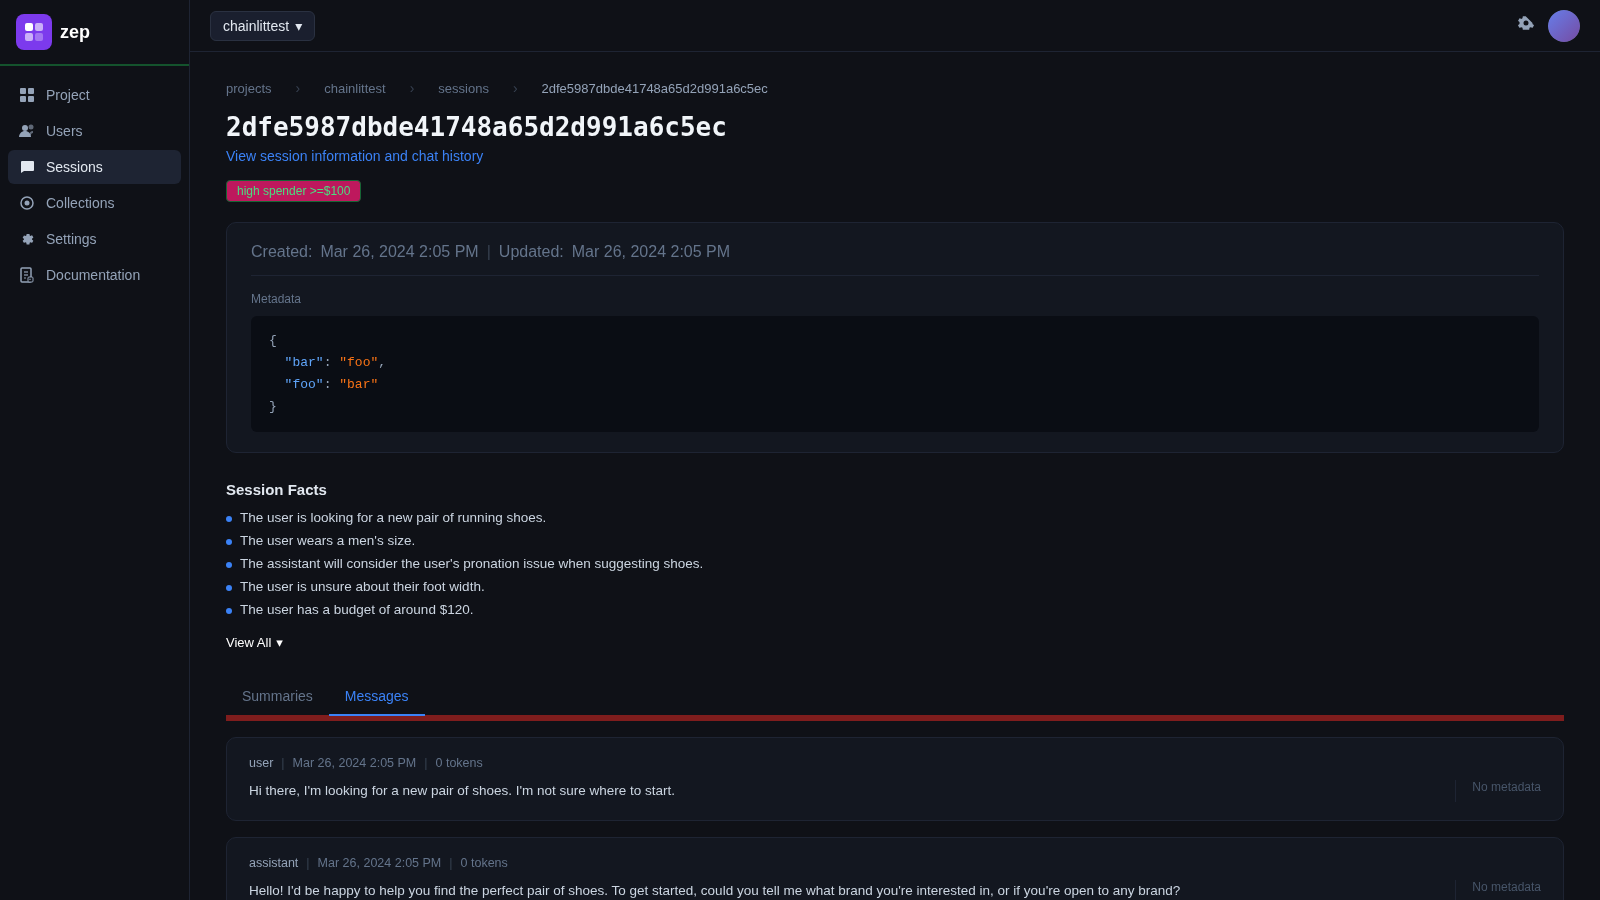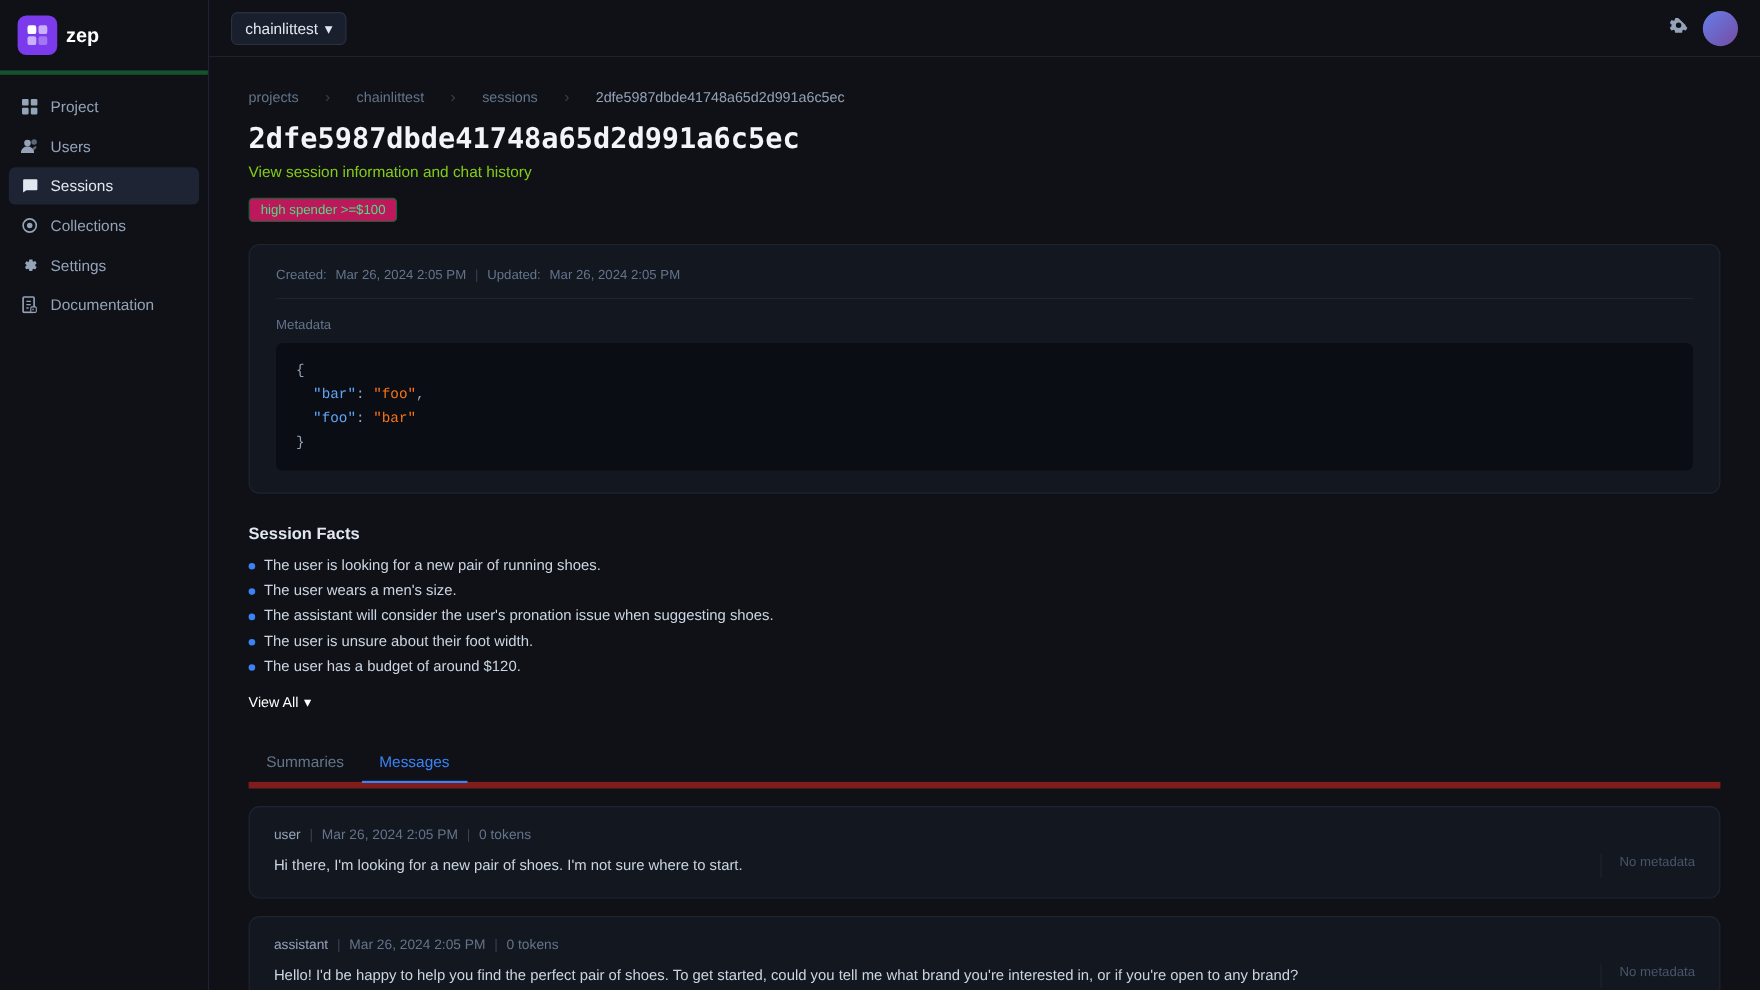--- a/index.html
+++ b/index.html
@@ -20,21 +20,21 @@
       border-right: 1px solid #1e2433;
       display: flex;
       flex-direction: column;
       padding: 0;
     }
     .sidebar-logo {
       display: flex;
       align-items: center;
       padding: 14px 16px;
       gap: 8px;
-      border-bottom: 4px solid #14532d;
+      border-bottom: 2px solid #14532d;
     }
     .logo-box {
       width: 36px; height: 36px;
       background: #7c3aed;
       border-radius: 8px;
       display: flex; align-items: center; justify-content: center;
       font-weight: bold; font-size: 13px; color: white;
     }
     .logo-text {
       font-size: 18px; font-weight: 700; color: white;
@@ -137,21 +137,21 @@
 
     .page-title {
       font-size: 26px;
       font-weight: 700;
       color: #f1f5f9;
       margin-bottom: 6px;
       font-family: monospace;
     }
     .page-subtitle {
       font-size: 14px;
-      color: #84cc16;
+      color: #3b82f6;
       margin-bottom: 16px;
     }
 
     .tag {
       display: inline-block;
       background: #be185d;
       color: #4ade80;
       border: 1px solid #166534;
       border-radius: 4px;
       padding: 3px 10px;
@@ -164,21 +164,21 @@
       background: #131720;
       border: 1px solid #1e2433;
       border-radius: 10px;
       padding: 20px 24px;
       margin-bottom: 28px;
     }
     .info-card-header {
       display: flex;
       align-items: flex-end;
       gap: 8px;
-      font-size: 12px;
+      font-size: 16px;
       color: #64748b;
       margin-bottom: 16px;
       padding-bottom: 14px;
       border-bottom: 1px solid #1e2433;
     }
     .info-card-header .sep { color: #374151; }
     .metadata-label {
       font-size: 12px;
       color: #64748b;
       margin-bottom: 10px;

